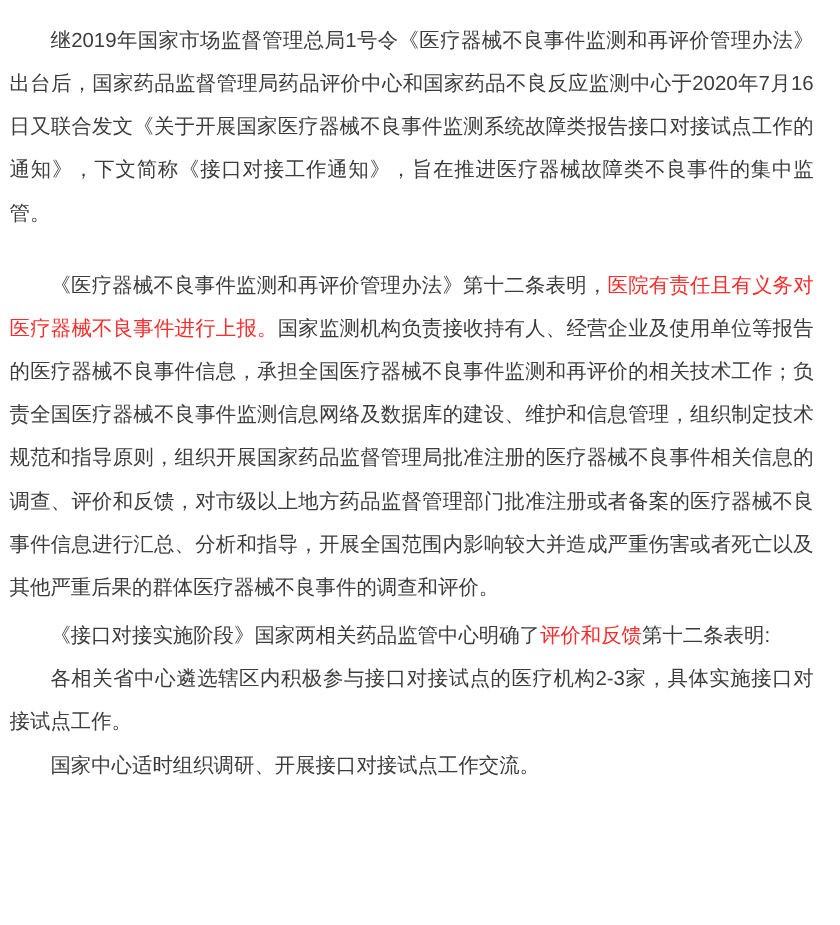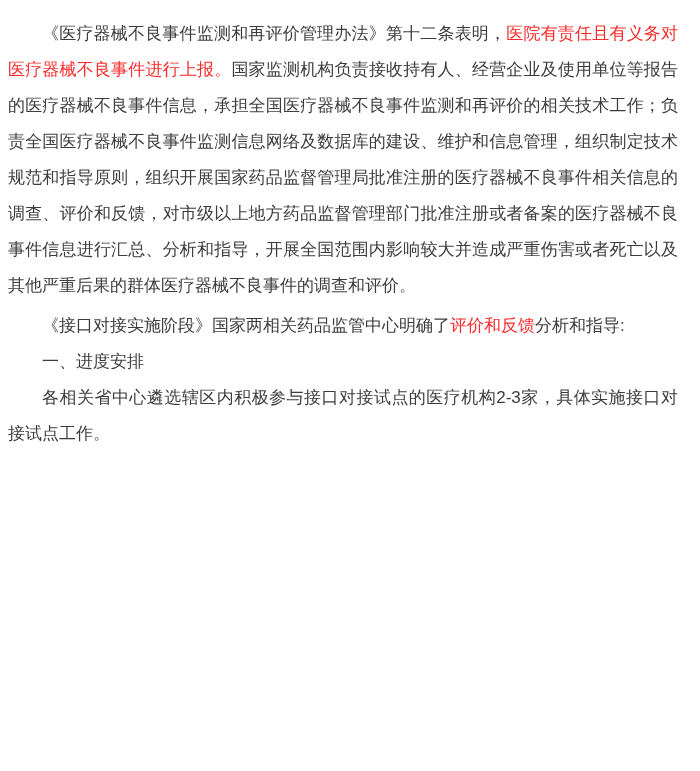--- a/index.html
+++ b/index.html
@@ -21,27 +21,28 @@
   p.gap-sm { margin-bottom: 4px; }
   .r-normal { font-weight: normal; }
   .r-bold { font-weight: normal; }
   .r-red { color: #fc2b2b; }
 </style>
 </head>
 <body>
 
 <div class="page">
 
+  <p class="gap-lg"><span class="r-normal">继2019年国家市场监督管理总局1号令《医疗器械不良事件监测和再评价管理办法》出台后，国家药品监督管理局药品评价中心和国家药品不良反应监测中心于2020年7月16日又联合发文《关于开展国家医疗器械不良事件监测系统故障类报告接口对接试点工作的通知》，下文简称《接口对接工作通知》，旨在推进医疗器械故障类不良事件的集中监管。</span></p>
 
   <p class="gap-sm"><span class="r-bold">《医疗器械不良事件监测和再评价管理办法》第十二条表明</span><span class="r-normal">，</span><span class="r-red">医院有责任且有义务对医疗器械不良事件进行上报。</span><span class="r-normal">国家监测机构负责接收持有人、经营企业及使用单位等报告的医疗器械不良事件信息，承担全国医疗器械不良事件监测和再评价的相关技术工作；负责全国医疗器械不良事件监测信息网络及数据库的建设、维护和信息管理，组织制定技术规范和指导原则，组织开展国家药品监督管理局批准注册的医疗器械不良事件相关信息的调查、评价和反馈，对市级以上地方药品监督管理部门批准注册或者备案的医疗器械不良事件信息进行汇总、分析和指导，开展全国范围内影响较大并造成严重伤害或者死亡以及其他严重后果的群体医疗器械不良事件的调查和评价。</span></p>
 
-  <p><span class="r-bold">《接口对接实施阶段》国家两相关药品监管中心明确</span><span class="r-normal">了</span><span class="r-red">评价和反馈</span><span class="r-normal">分析和指导:</span></p>
+  <p><span class="r-bold">《接口对接实施阶段》国家两相关药品监管中心明确</span><span class="r-normal">了</span><span class="r-red">评价和反馈</span><span class="r-normal">第十二条表明:</span></p>
 
-  <p><span class="r-normal">一、进度安排</span></p>
 
 
   <p><span class="r-normal">各相关省中心遴选辖区内积极参与接口对接试点的医疗机构2-3家，具体实施接口对接试点工作。</span></p>
 
+  <p><span class="r-normal">国家中心适时组织调研、开展接口对接试点工作交流。</span></p>
 
 
   <p></p>
 
 </div>
 
 </body></html>

